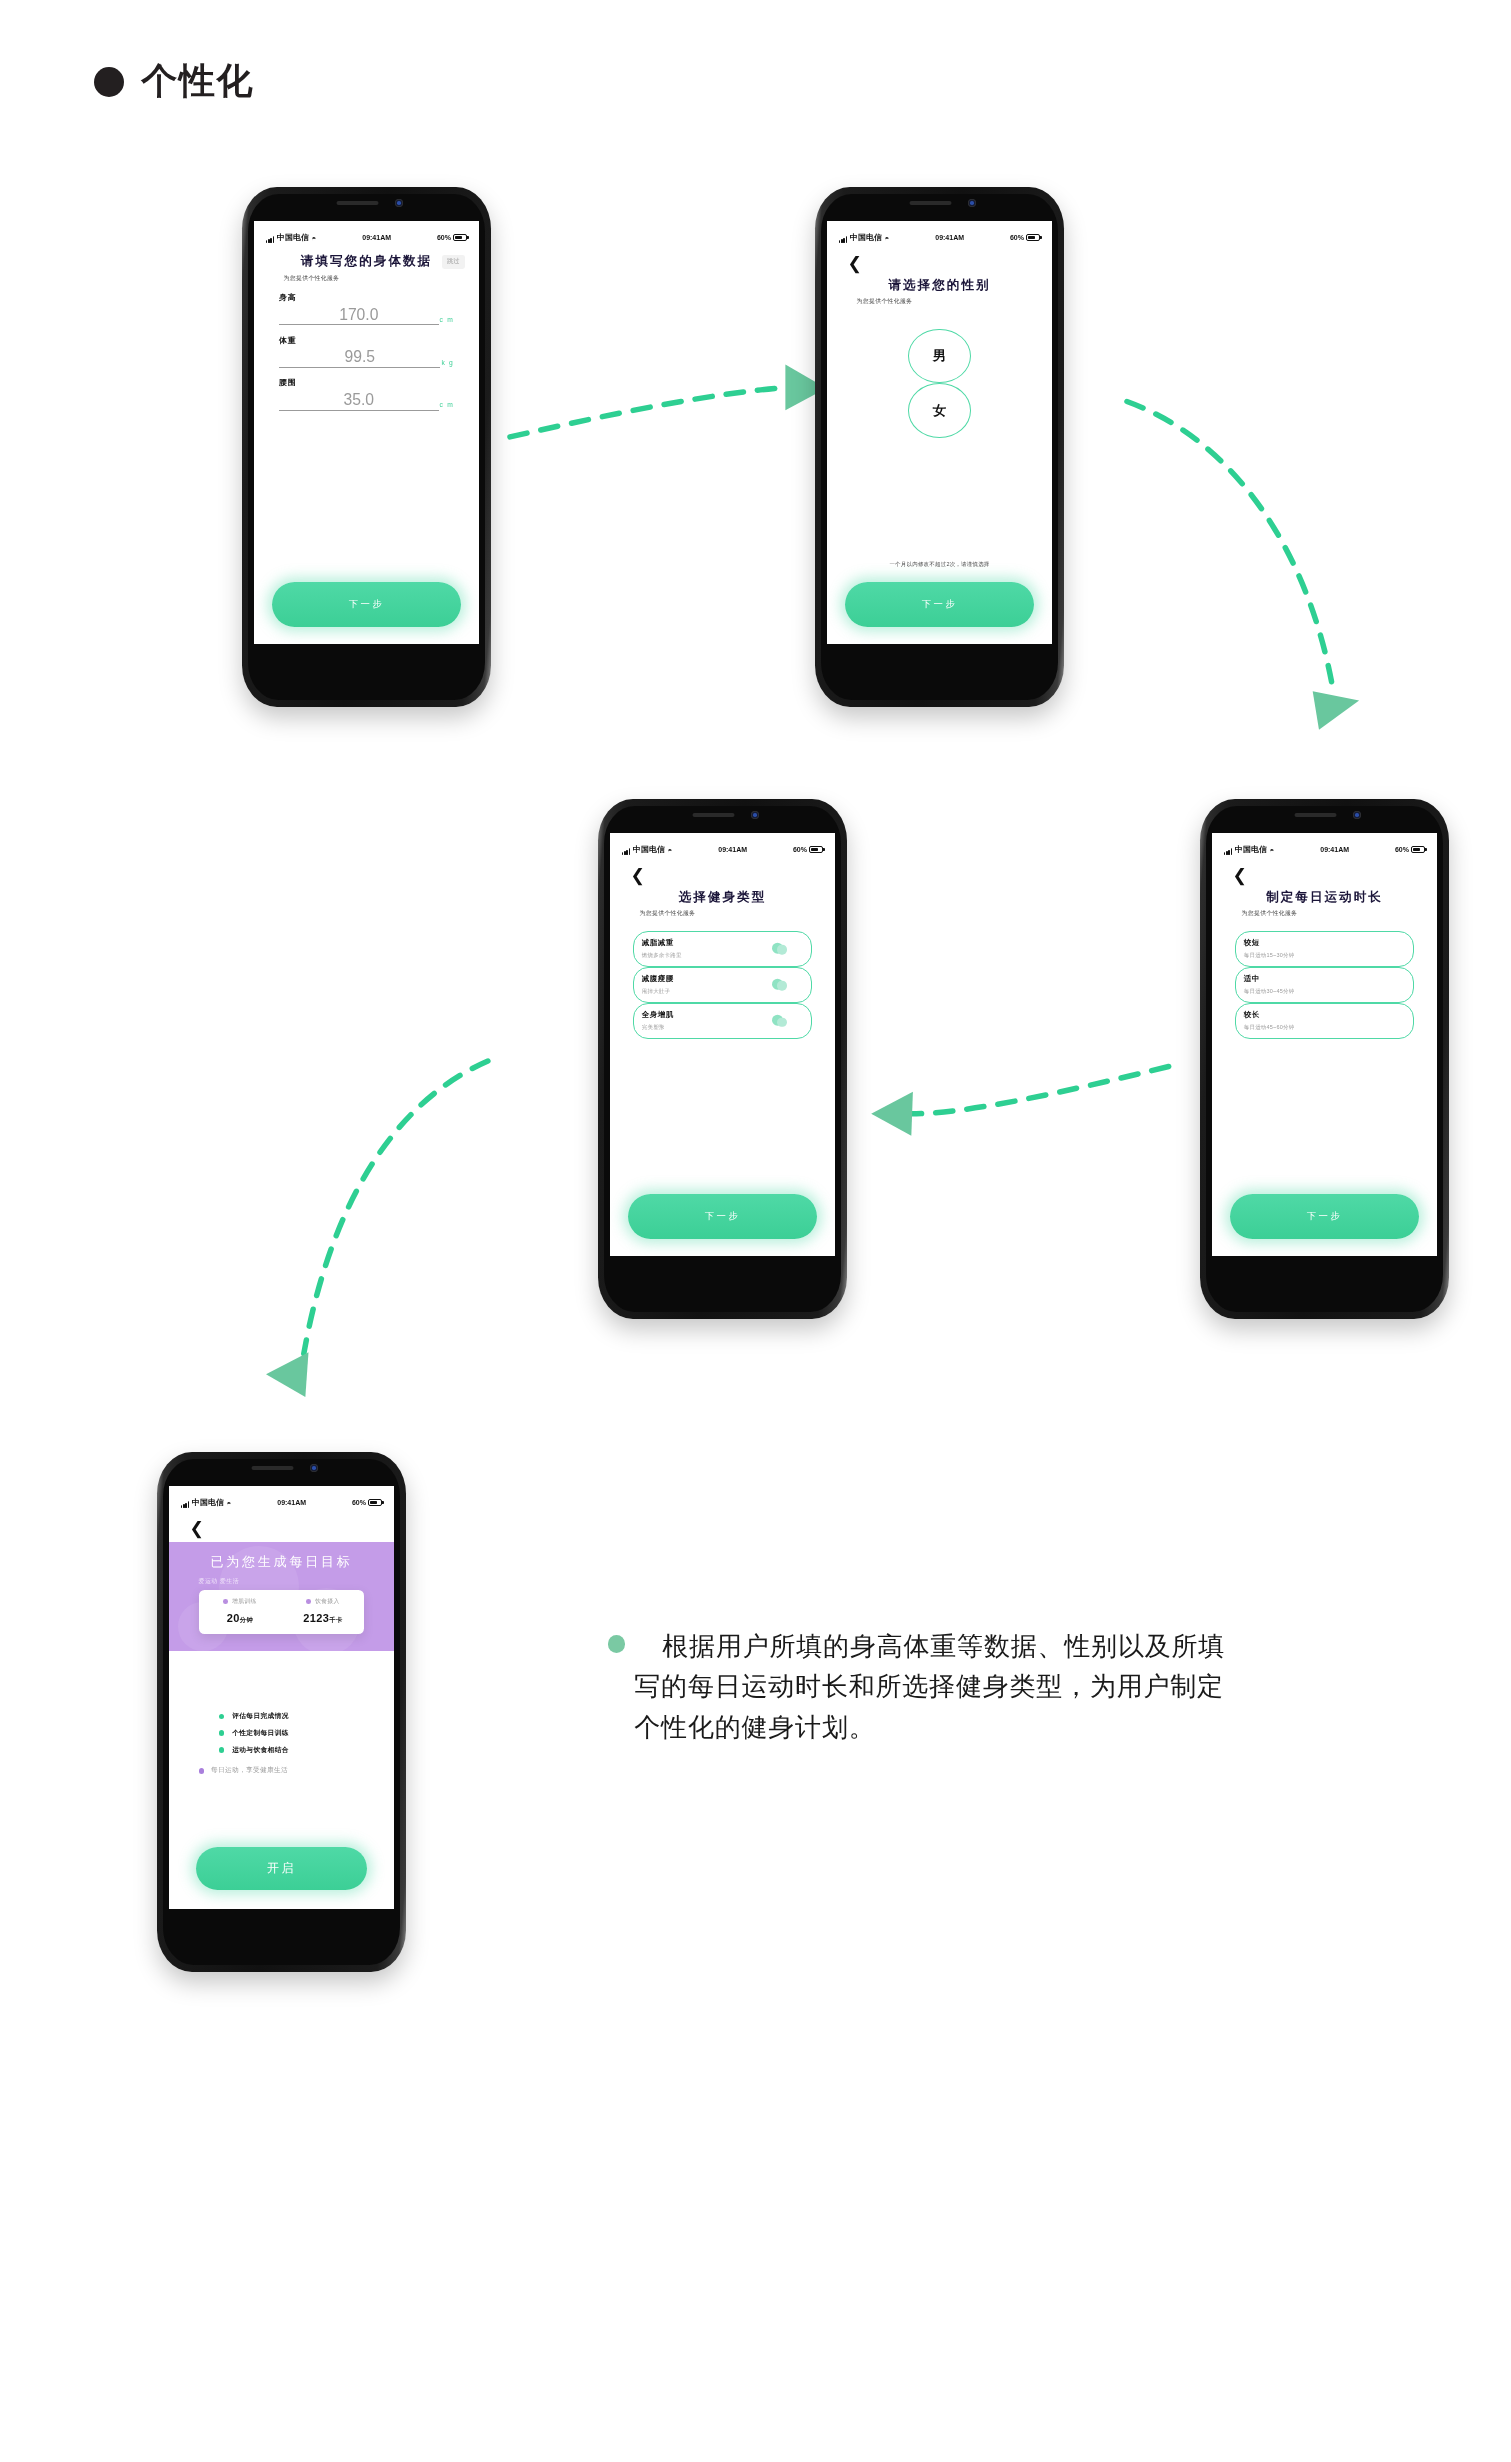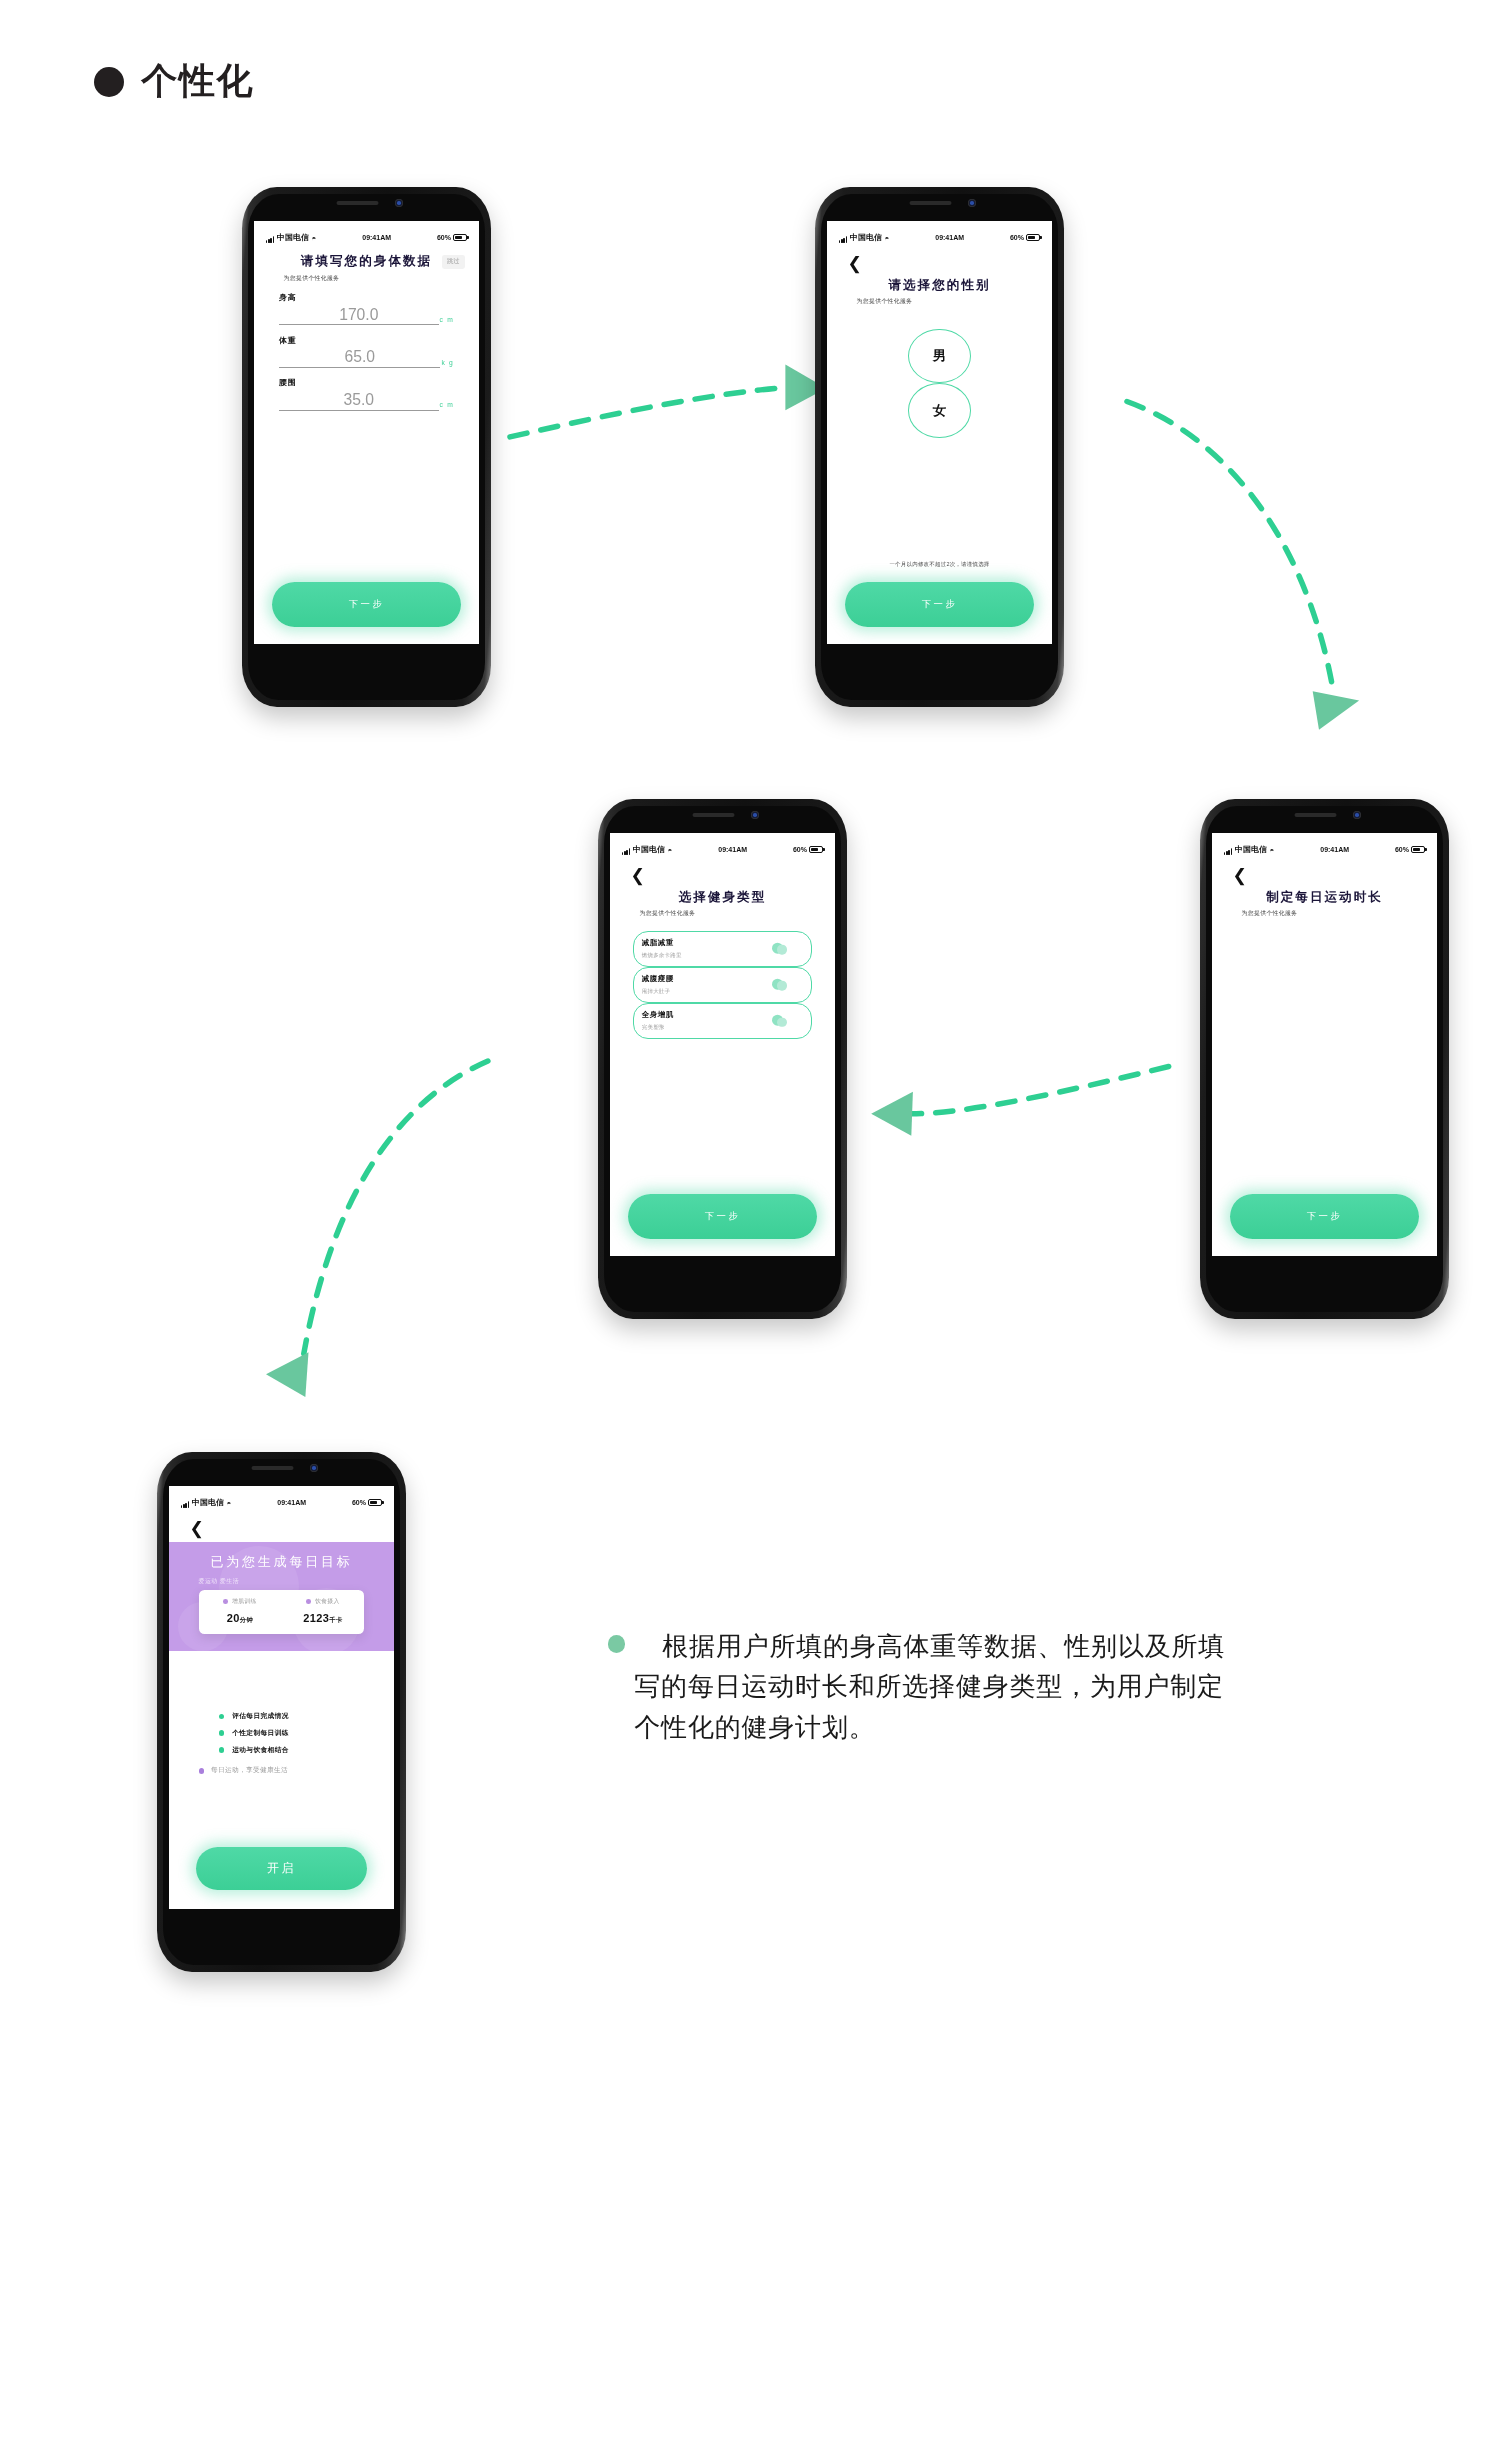--- a/index.html
+++ b/index.html
@@ -198,21 +198,21 @@
     <div class="field">
       <div class="lab">身高</div>
       <div class="row">
         <div class="inp">170.0</div>
         <div class="unit">c m</div>
       </div>
     </div>
     <div class="field">
       <div class="lab">体重</div>
       <div class="row">
-        <div class="inp">65.0</div>
+        <div class="inp">99.5</div>
         <div class="unit">k g</div>
       </div>
     </div>
     <div class="field">
       <div class="lab">腰围</div>
       <div class="row">
         <div class="inp">35.0</div>
         <div class="unit">c m</div>
       </div>
     </div>
@@ -348,20 +348,34 @@
         <span class="batt">
             <i></i>
           </span>
       </div>
     </div>
 
     <div class="backbtn">❮</div>
     <div class="scr-title" style="margin-top:4.7px;">制定每日运动时长</div>
     <div class="scr-sub">为您提供个性化服务</div>
 
+    <div class="cards">
+      <div class="card">
+        <div class="ct">较短</div>
+        <div class="cd">每日运动15~30分钟</div>
+      </div>
+      <div class="card">
+        <div class="ct">适中</div>
+        <div class="cd">每日运动30~45分钟</div>
+      </div>
+      <div class="card">
+        <div class="ct">较长</div>
+        <div class="cd">每日运动45~60分钟</div>
+      </div>
+    </div>
 
     <div class="nextbtn">下一步</div>
   </div>
 </div>
 
 <div class="phone" style="left:157px; top:1452px; width:249px; height:520px;">
   <div class="body"></div>
   <div class="inner"></div>
   <div class="speaker"></div>
   <div class="cam"></div>

